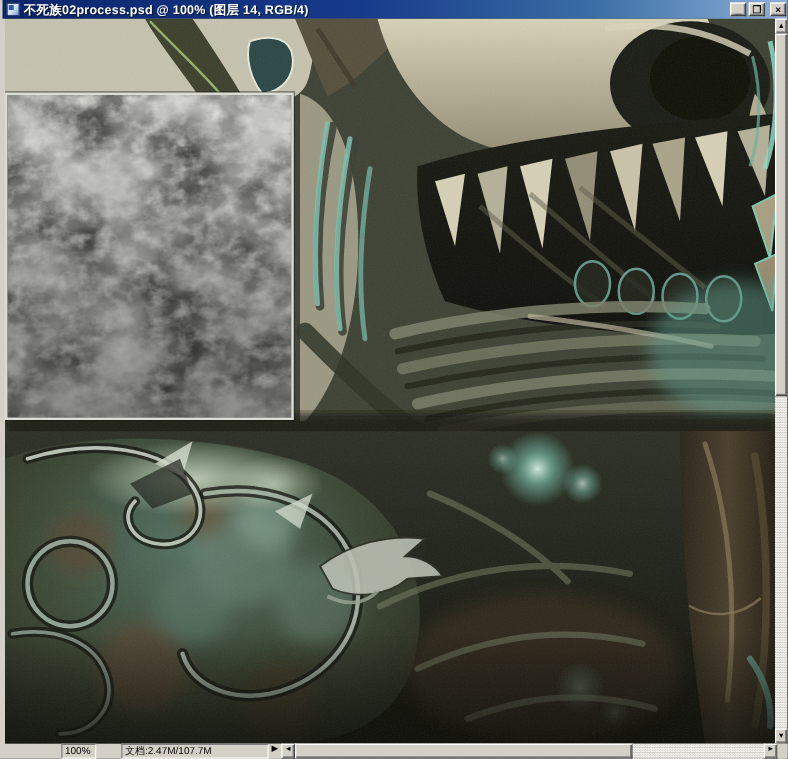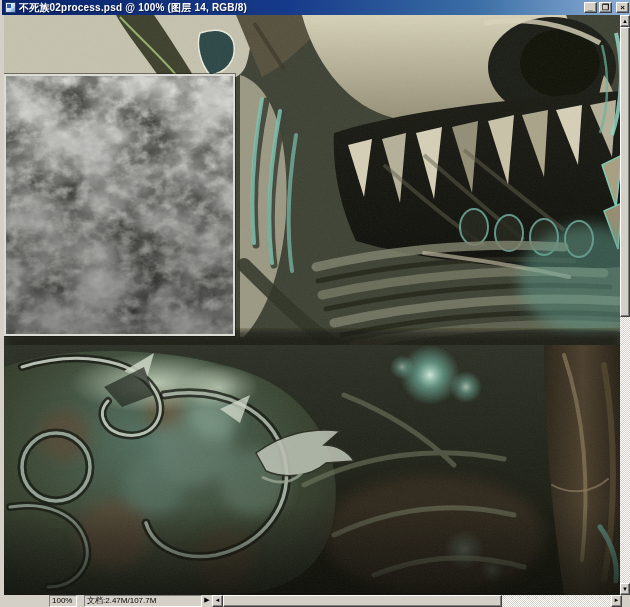--- a/index.html
+++ b/index.html
@@ -48,42 +48,42 @@
   .vthumb { position:absolute; left:0; top:12px; width:10px; height:290px; background:#d4d0c8;
             border:1px solid; border-color:#fff #404040 #404040 #fff;
             box-shadow:inset -1px -1px 0 #808080; }
 
   
   .bottombar { position:absolute; left:0; bottom:0; width:630px; height:12px;
                background:#d4d0c8; display:flex; align-items:stretch; font-size:8px; }
   .sunken { border:1px solid; border-color:#808080 #fff #fff #808080;margin-left:47px; }
   .zoom-field { width:28px; background:#d4d0c8; color:#000; padding:0 2px; line-height:10px;
                 overflow:hidden; white-space:nowrap; }
-  .doc-panel { width:118px; margin-left:7px; background:#d4d0c8; color:#000; padding:0 2px;
+  .doc-panel { width:118px; margin-left:20px; background:#d4d0c8; color:#000; padding:0 2px;
                line-height:10px; overflow:hidden; white-space:nowrap; }
   .flyout { width:10px; line-height:10px; text-align:center; color:#000; font-size:7px;
             background:#d4d0c8; }
   .hbtn { width:11px; background:#d4d0c8; border:1px solid;
           border-color:#fff #404040 #404040 #fff; box-shadow:inset -1px -1px 0 #808080;
           font-size:6px; line-height:9px; text-align:center; color:#000; }
   .htrack { flex:1 1 auto; background:repeating-conic-gradient(#ffffff 0% 25%, #d4d0c8 0% 50%) 0 0/2px 2px;
             position:relative; }
   .hthumb { position:absolute; left:0; top:0; height:100%; width:72%; background:#d4d0c8;
             border:1px solid; border-color:#fff #404040 #404040 #fff;
             box-shadow:inset -1px -1px 0 #808080; }
   .corner { width:10px; background:#d4d0c8; }
 </style>
 </head>
 <body>
 
 <div class="window">
 
   <div class="titlebar">
     <div class="doc-icon"></div>
-    <div class="title-text">不死族02process.psd @ 100% (图层 14, RGB/8)</div>
+    <div class="title-text">不死族02process.psd @ 100% (图层 14, RGB/4)</div>
     <div class="win-buttons">
       <div class="win-btn">_</div>
       <div class="win-btn">❐</div>
       <div class="win-btn close">×</div>
     </div>
   </div>
 
   <div class="canvas-area">
     <svg class="art" width="618" height="580" viewBox="0 0 618 580" xmlns="http://www.w3.org/2000/svg">
       <defs>

